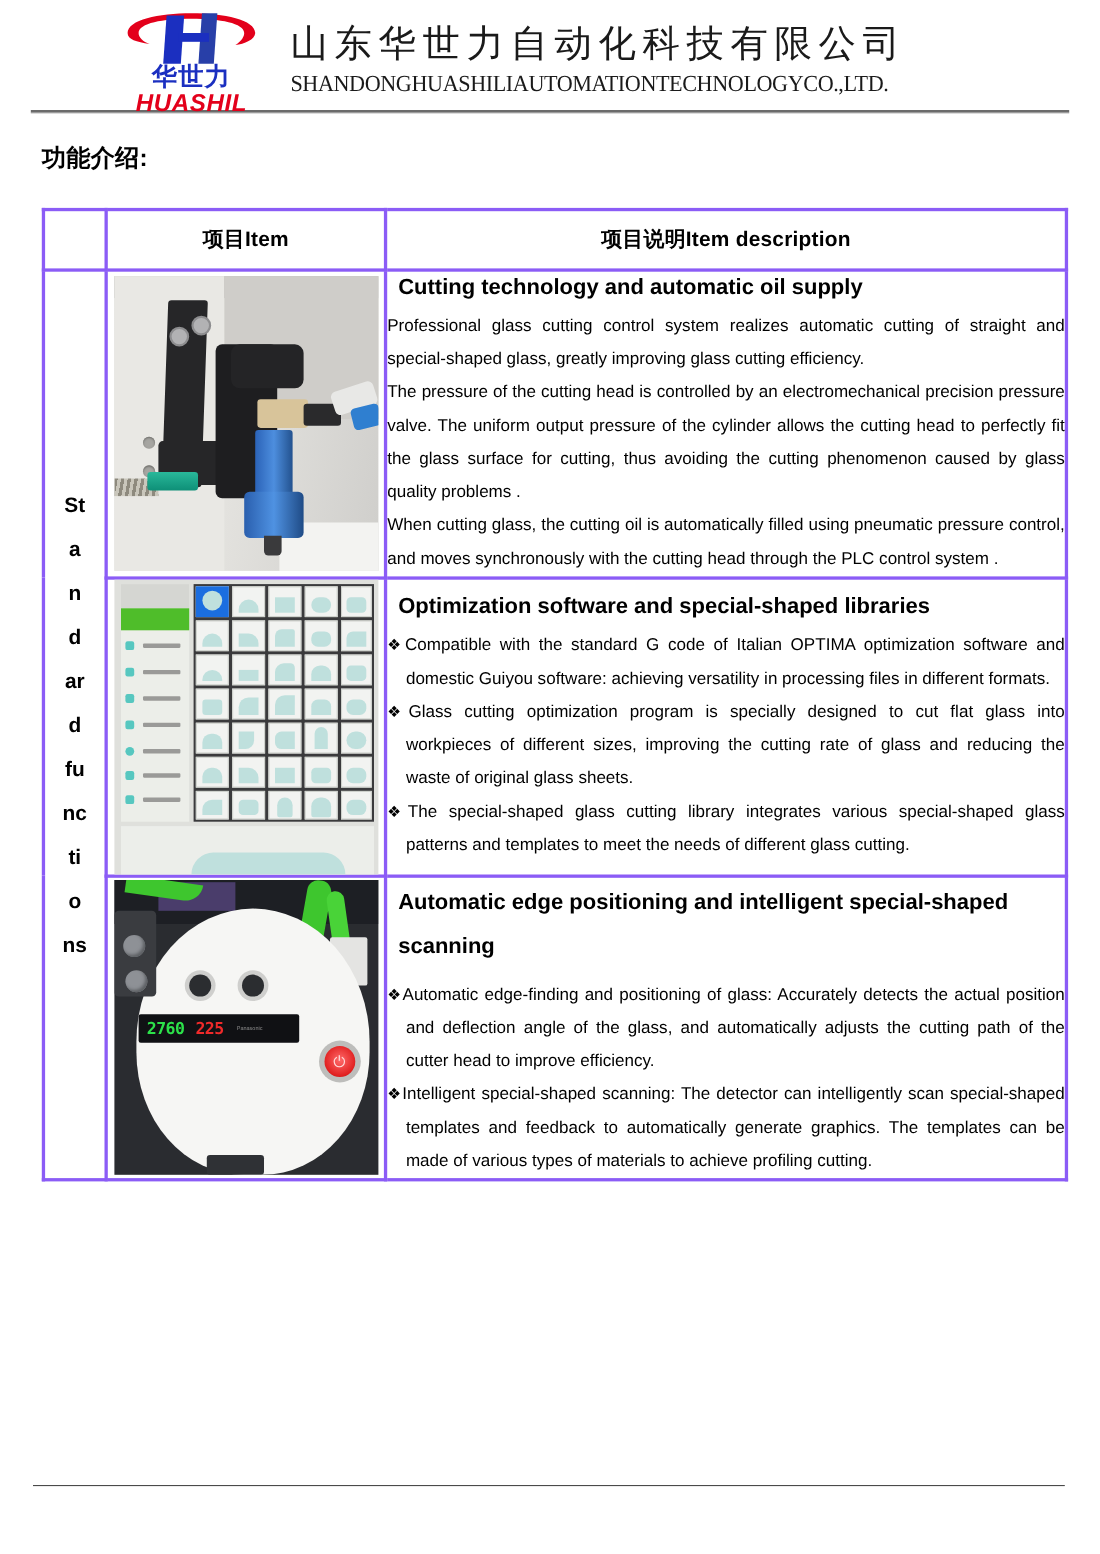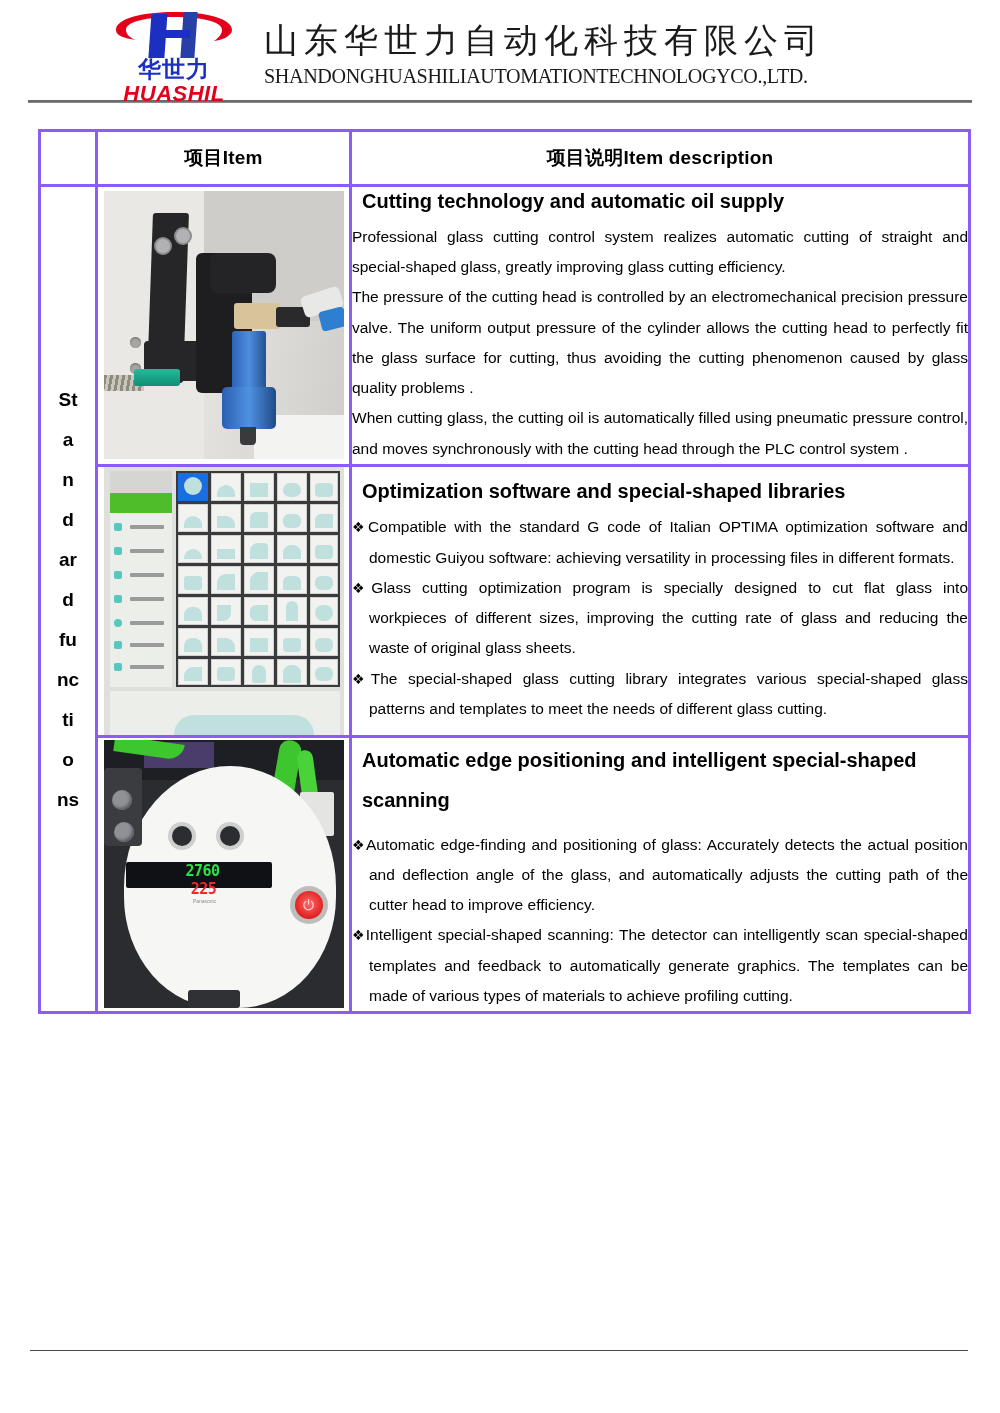--- a/index.html
+++ b/index.html
@@ -248,21 +248,21 @@
   .p3 .cable2 { position:absolute; left:170px; top:0px; width:22px; height:80px; background:#3ec62e; border-radius:10px; transform:rotate(10deg); }
   .p3 .cable3 { position:absolute; left:196px; top:10px; width:16px; height:60px; background:#49d338; border-radius:10px; transform:rotate(-8deg); }
   .p3 .whitedisk { position:absolute; left:20px; top:26px; width:212px; height:242px; background:#f6f6f4; border-radius:50% 50% 46% 46%; }
   .p3 .brkt { position:absolute; left:0px; top:28px; width:38px; height:78px; background:#3a3c40; border-radius:4px; }
   .p3 .knob { position:absolute; width:20px; height:20px; border-radius:50%; background:#8e9196; box-shadow: inset -2px -2px 3px #5c5f63; }
   .p3 .k1 { left:8px; top:50px; }
   .p3 .k2 { left:10px; top:82px; }
   .p3 .port { position:absolute; width:20px; height:20px; border-radius:50%; background:#2b2d30; box-shadow: 0 0 0 4px #cfcfcd; }
   .p3 .pt1 { left:68px; top:86px; }
   .p3 .pt2 { left:116px; top:86px; }
-  .p3 .display { position:absolute; left:22px; top:122px; width:146px; height:26px; background:#101114; border-radius:2px; display:flex; align-items:center;flex-direction:column; }
+  .p3 .display { position:absolute; left:22px; top:122px; width:146px; height:26px; background:#101114; border-radius:2px; display:flex; align-items:center; }
   .p3 .dnum-g { color:#2ce24a; font-family:"DejaVu Sans Mono", monospace; font-size:15px; font-weight:bold; margin-left:8px; letter-spacing:-0.5px; }
   .p3 .dnum-r { color:#f02a2a; font-family:"DejaVu Sans Mono", monospace; font-size:15px; font-weight:bold; margin-left:10px; letter-spacing:-0.5px; }
   .p3 .dbrand { color:#8d8d8d; font-size:5px; margin-left:12px; line-height:1.3; }
   .p3 .pwr-ring { position:absolute; left:186px; top:146px; width:38px; height:38px; border-radius:50%; background:#bdbdbb; }
   .p3 .pwr { position:absolute; left:191px; top:151px; width:28px; height:28px; border-radius:50%; background:radial-gradient(circle at 50% 45%, #ff6a6a 0%, #e01f1f 70%, #8d0f0f 100%); display:flex; align-items:center; justify-content:center; }
   .p3 .pwr span { color:#ffd9d9; font-size:14px; line-height:1; }
   .p3 .footblk { position:absolute; left:84px; top:250px; width:52px; height:18px; background:#2f3135; border-radius:3px; }
   .p3 .chip { position:absolute; left:196px; top:52px; width:34px; height:44px; background:#e4e4e2; border-radius:2px; }
 </style>
 </head>
@@ -285,20 +285,21 @@
 
   <div class="company-names">
     <div class="company-cn">山东华世力自动化科技有限公司</div>
     <div class="company-en">SHANDONGHUASHILIAUTOMATIONTECHNOLOGYCO.,LTD.</div>
   </div>
 </div>
 
 <div class="header-rule"></div>
 
 <div class="section-titles">
+  <div class="sec-title cn">功能介绍:</div>
 </div>
 
 <table class="features-table">
   <colgroup>
     <col class="col-cat">
       <col class="col-img">
       <col class="col-desc">
   </colgroup>
   <tbody>
 

